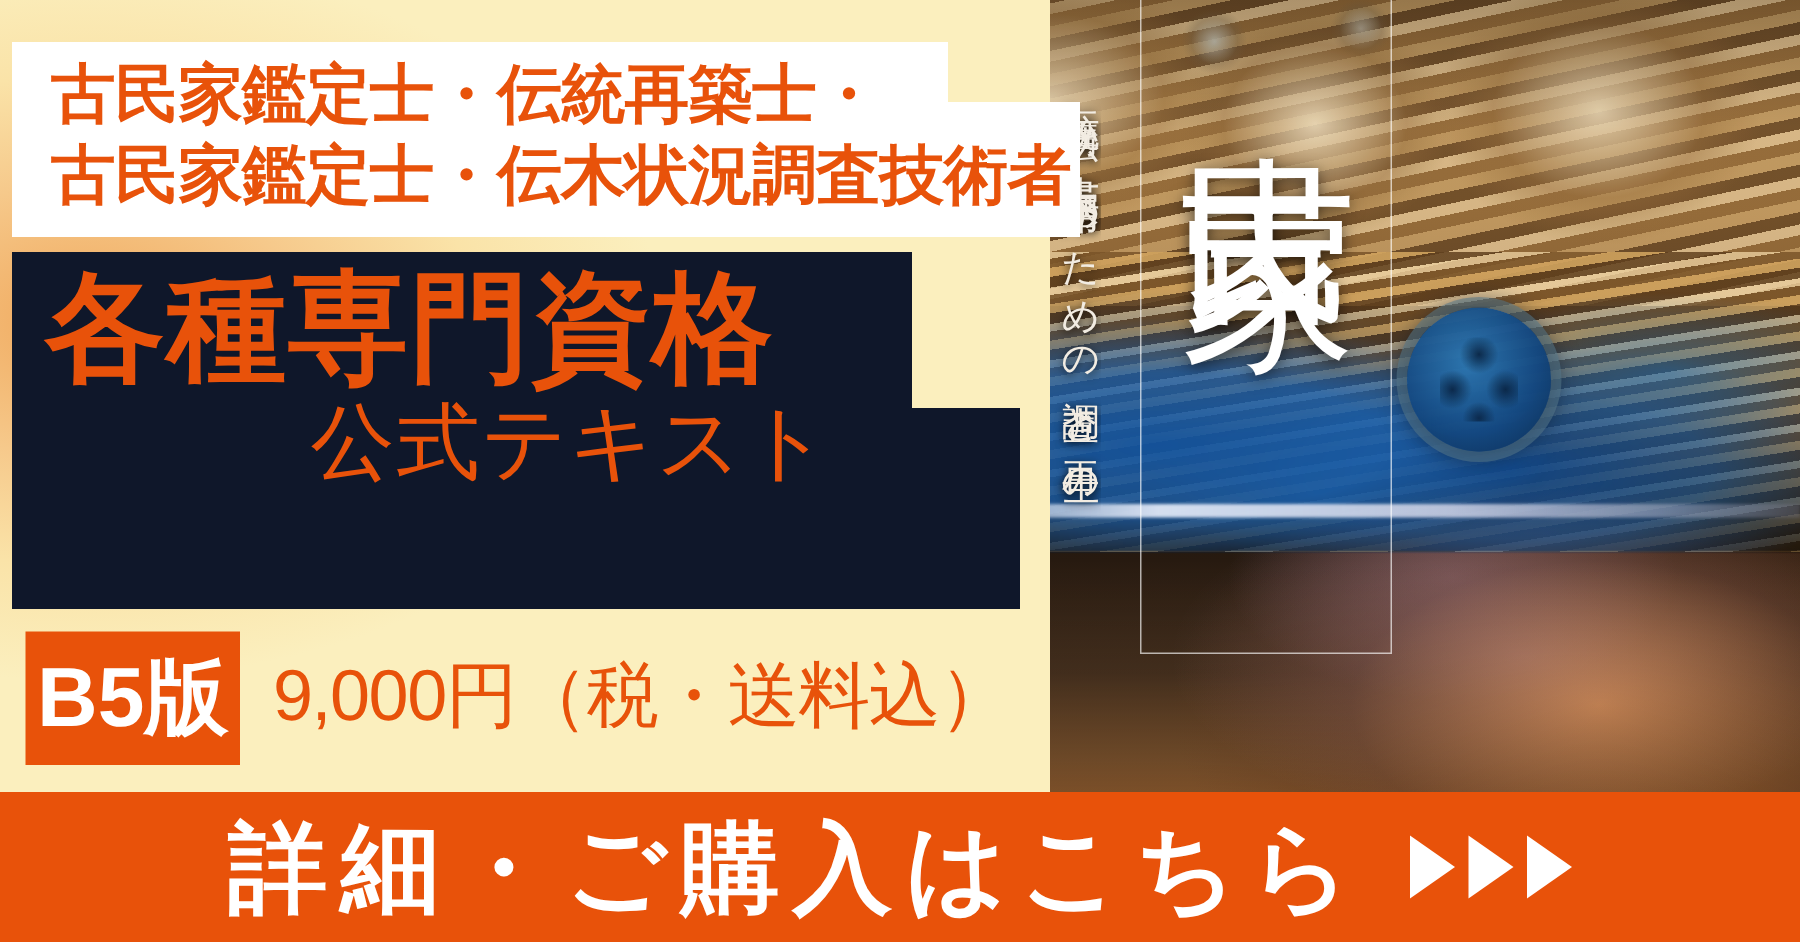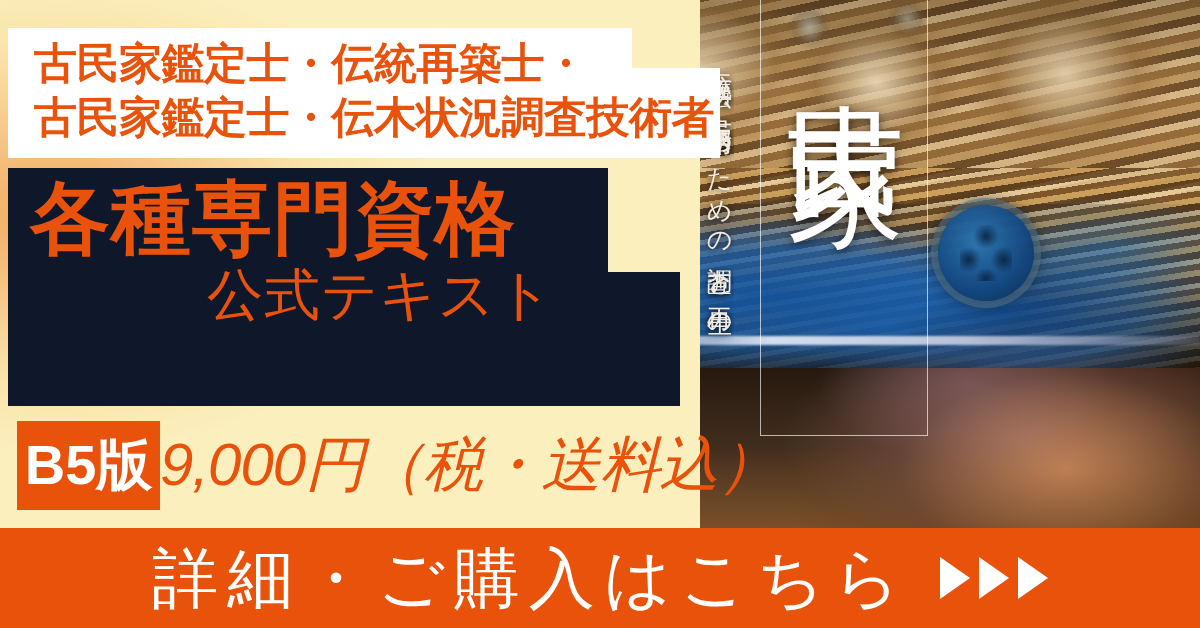--- a/index.html
+++ b/index.html
@@ -226,43 +226,43 @@
     color:#ffffff;
     font-size:56px;
     font-weight:700;
     letter-spacing:0px;
     display:flex;
     align-items:center;
     justify-content:center;
     line-height:1;
   }
   .price-text {
-    font-size:60px;
+    margin-left:22px;
+    font-size:48px;
     font-weight:400;
     letter-spacing:-1px;
     color:#E8520A;
     white-space:nowrap;
     line-height:1;
-    font-style:italic;
   }
 
   
   .cta-bar {
     position:absolute;
     left:0; bottom:0;
     width:1200px; height:100px;
     background:#E8520A;
     display:flex;
     align-items:center;
     justify-content:center;
     gap:34px;
   }
   .cta-label {
     font-size:66px;
-    font-weight:400;
+    font-weight:700;
     letter-spacing:9px;
     color:#ffffff;
     white-space:nowrap;
     line-height:1;
   }
   .cta-arrows {
     display:flex;
     align-items:center;
     gap:9px;
     margin-left:-4px;

